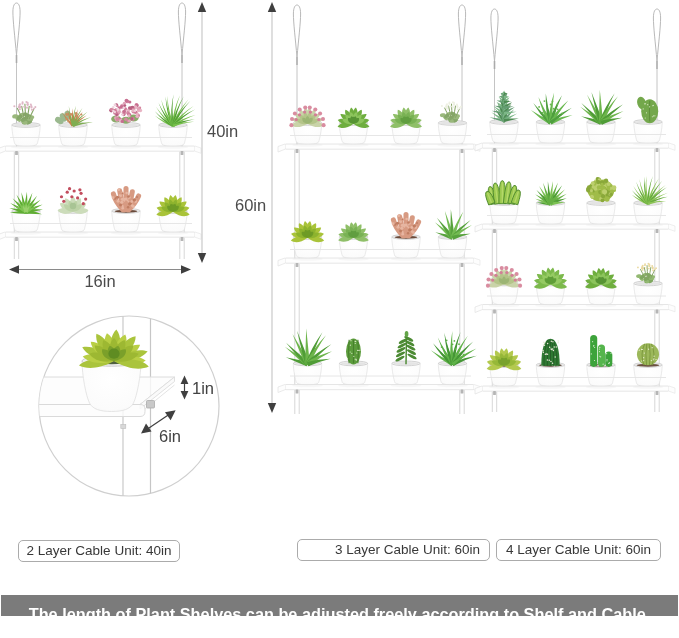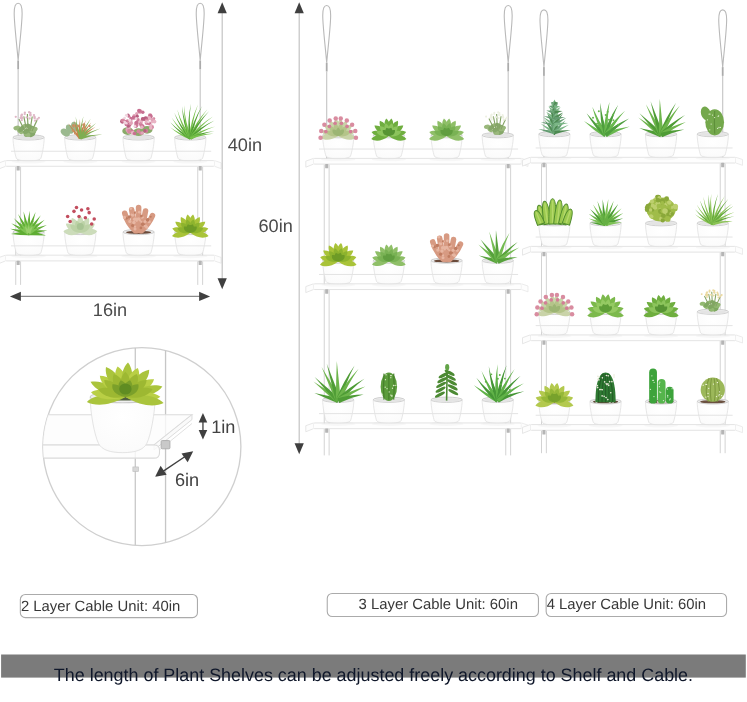--- a/index.html
+++ b/index.html
@@ -1,18 +1,18 @@
 <!DOCTYPE html>
 <html><head><meta charset="utf-8">
 <style>
 html,body{margin:0;padding:0;background:#ffffff;}
 #page{position:relative;width:679px;height:638px;background:#ffffff;overflow:hidden;font-family:"Liberation Sans",sans-serif;}
 #art{position:absolute;left:0;top:0;}
-.lbl{position:absolute;height:20px;border:1px solid #ababab;border-radius:5px;background:#ffffff;color:#383838;font-size:13.5px;line-height:20px;text-align:left;}
-#bar{position:absolute;left:1px;top:595px;width:677px;height:21px;background:#7b7b7b;color:#0f172a;font-weight:normal;font-size:16.3px;line-height:38px;text-align:center;}
+.lbl{position:absolute;height:20px;border:1px solid #ababab;border-radius:5px;background:#ffffff;color:#383838;font-size:13.5px;line-height:20px;text-align:center;}
+#bar{position:absolute;left:1px;top:595px;width:677px;height:21px;background:#7b7b7b;color:#ffffff;font-weight:bold;font-size:16.3px;line-height:38px;text-align:center;}
 </style></head>
 <body>
 <div id="page">
 
 <div id="art"><svg width="679" height="638" viewBox="0 0 679 638" font-family="Liberation Sans, sans-serif">
         <defs>
           <radialGradient id="potg" cx="0.5" cy="0.35" r="0.85">
             <stop offset="0" stop-color="#ffffff"></stop>
             <stop offset="0.72" stop-color="#fbfbfb"></stop>
             <stop offset="1" stop-color="#ebebeb"></stop>

